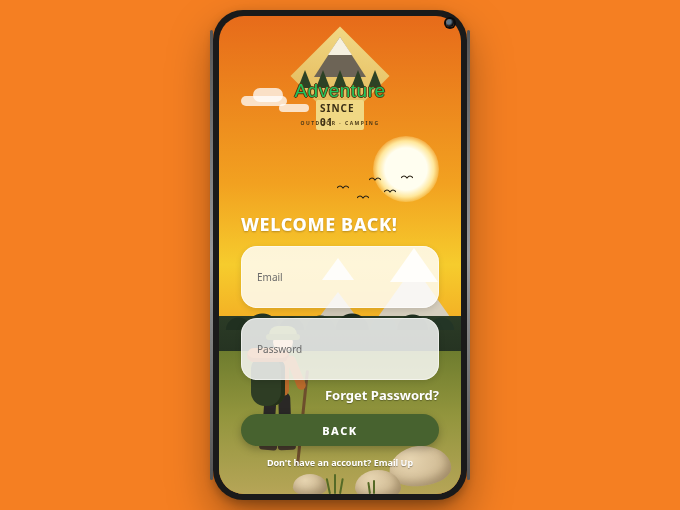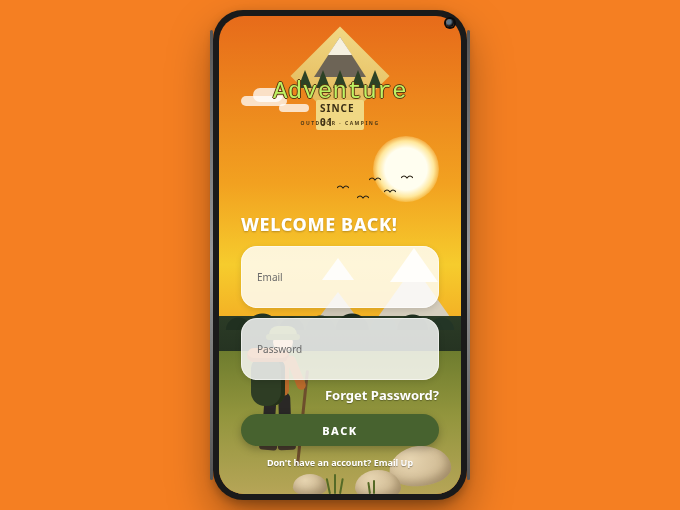--- a/index.html
+++ b/index.html
@@ -62,21 +62,21 @@
   .hiker .stick{position:absolute;left:58px;top:44px;width:3px;height:96px;background:#6d4e2c;border-radius:2px;transform:rotate(6deg);}
   
   .logo{position:absolute;left:50%;top:18px;transform:translateX(-50%);width:124px;display:flex;flex-direction:column;align-items:center;}
   .logo .crest{position:relative;width:96px;height:84px;}
   .logo .diamond{position:absolute;left:50%;top:50%;width:70px;height:70px;transform:translate(-50%,-50%) rotate(45deg);background:linear-gradient(145deg,#f1d884,#e1b352);}
   .logo .peak{position:absolute;left:50%;transform:translateX(-50%);top:3px;width:0;height:0;border-left:26px solid transparent;border-right:26px solid transparent;border-bottom:40px solid #6d6456;}
   .logo .peak:after{content:"";position:absolute;left:-12px;top:0;width:0;height:0;border-left:12px solid transparent;border-right:12px solid transparent;border-bottom:18px solid #f6f1e0;}
   .logo .pines{position:absolute;left:6px;right:6px;top:36px;height:20px;display:flex;justify-content:space-between;}
   .logo .pines i{width:0;height:0;border-left:7px solid transparent;border-right:7px solid transparent;border-bottom:18px solid #2d4225;}
   .logo .ribbon{position:absolute;left:-6px;right:-6px;top:44px;height:26px;display:flex;align-items:center;justify-content:center;}
-  .logo .ribbon span{font-family:Liberation Mono, monospace;font-size:24px;color:#bef264;text-shadow:0 1px 0 #5c3a10,1px 0 0 #5c3a10,0 -1px 0 #5c3a10,-1px 0 0 #5c3a10;letter-spacing:.5px;}
+  .logo .ribbon span{font-family:Liberation Sans, sans-serif;font-size:19px;color:#22c55e;text-shadow:0 1px 0 #5c3a10,1px 0 0 #5c3a10,0 -1px 0 #5c3a10,-1px 0 0 #5c3a10;letter-spacing:.5px;}
   .logo .since{position:absolute;left:50%;top:66px;transform:translateX(-50%);font-size:10px;letter-spacing:1px;color:#3b2f15;background:#f1d884;padding:1px 4px;border-radius:2px;font-weight:700;}
   .logo .sub{position:absolute;left:50%;bottom:-8px;transform:translateX(-50%);font-size:5px;letter-spacing:1.5px;color:#4d3a18;font-weight:700;white-space:nowrap;}
   
   .form{position:absolute;left:22px;right:22px;top:196px;color:#fff;}
   .welcome{font-size:18px;font-weight:800;letter-spacing:.6px;text-shadow:0 1px 2px rgba(0,0,0,.25);}
   .tag{font-size:10px;margin-top:3px;color:#402a0e;font-weight:500;}
   .field{margin-top:10px;height:30px;background:rgba(255,255,255,.82);border-radius:16px;display:flex;align-items:center;padding:16px 14px;box-shadow:0 0 0 1px rgba(255,255,255,.5) inset,0 2px 6px rgba(0,0,0,.12);}
   .field input{border:0;outline:0;background:transparent;font-size:10px;color:#4a4a4a;flex:1;font-family:inherit;}
   .field input::placeholder{color:#6a6a6a;}
   .forgot{text-align:right;font-size:13px;font-weight:700;margin-top:6px;text-shadow:0 1px 1px rgba(0,0,0,.3);cursor:pointer;}

